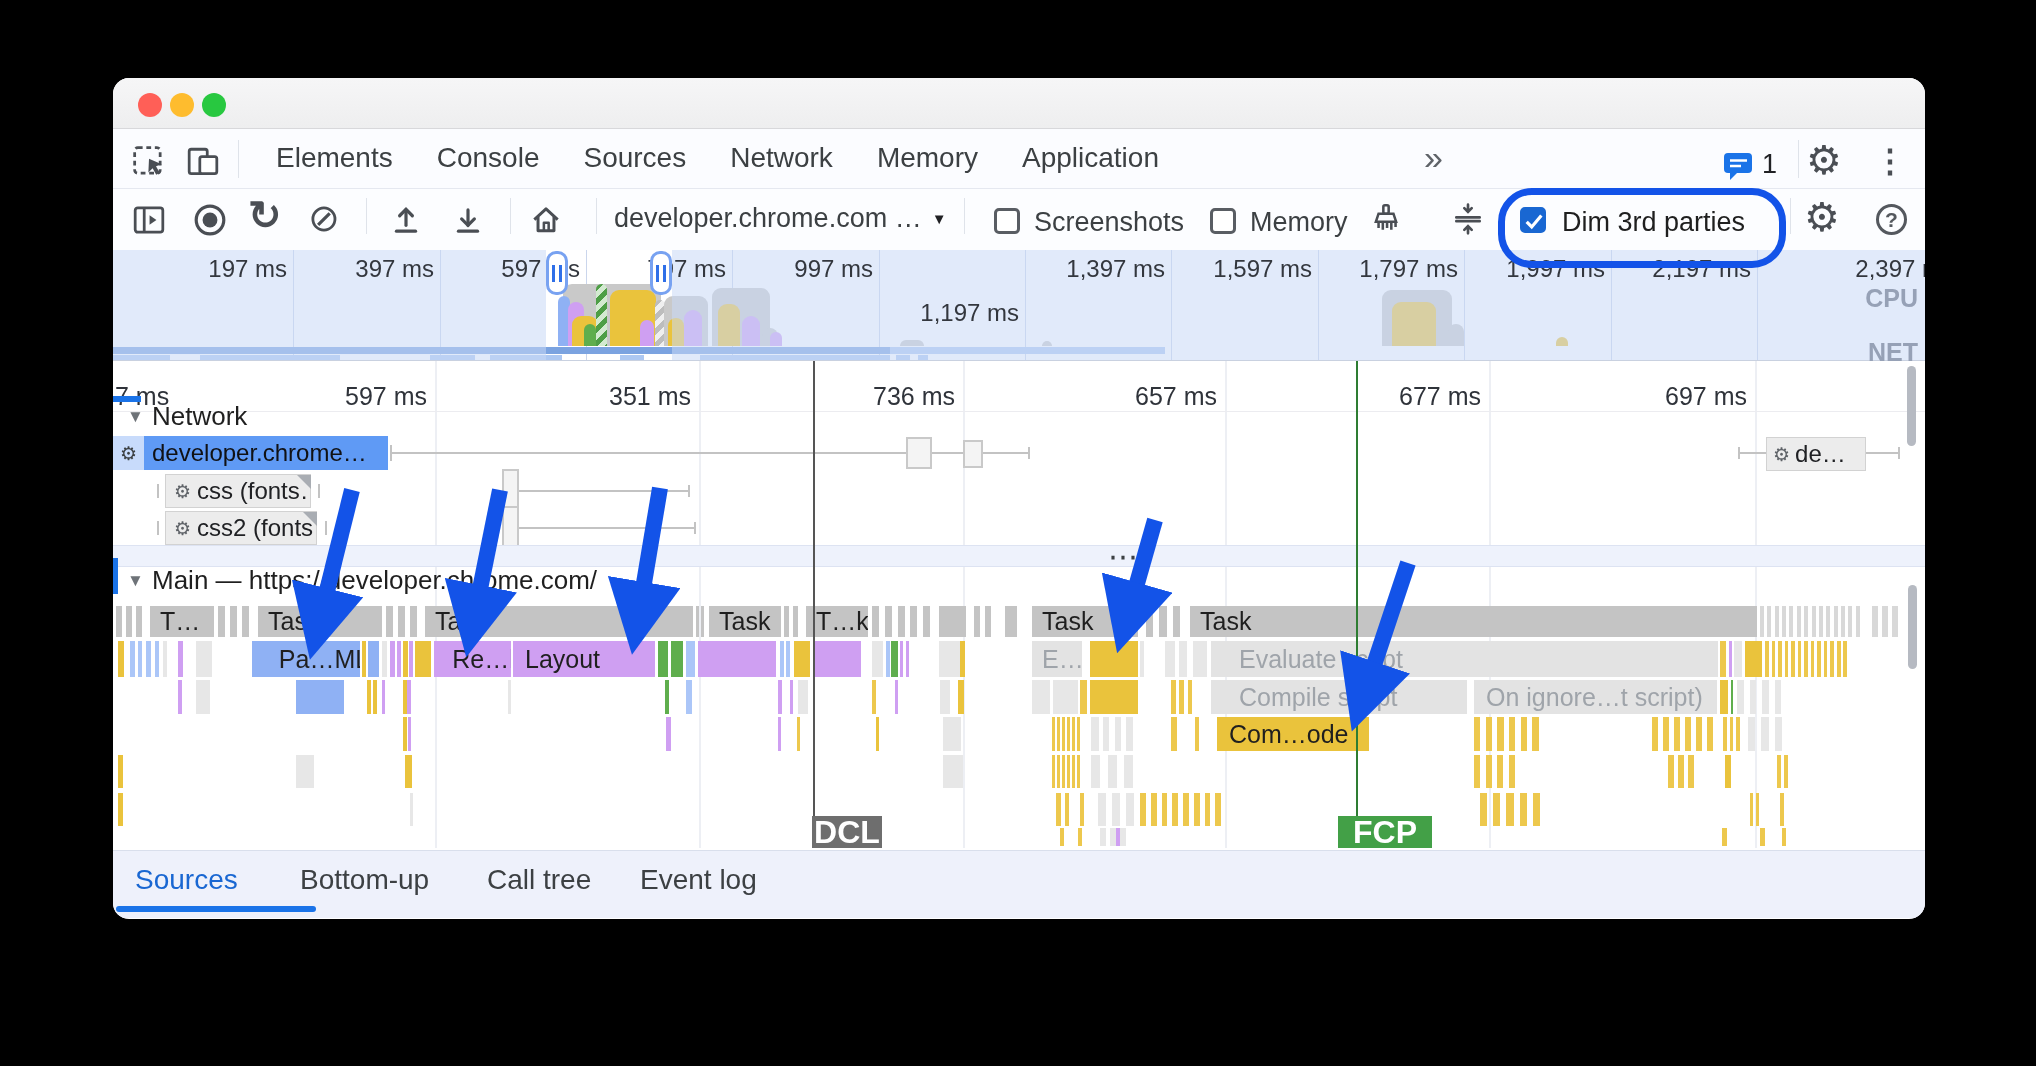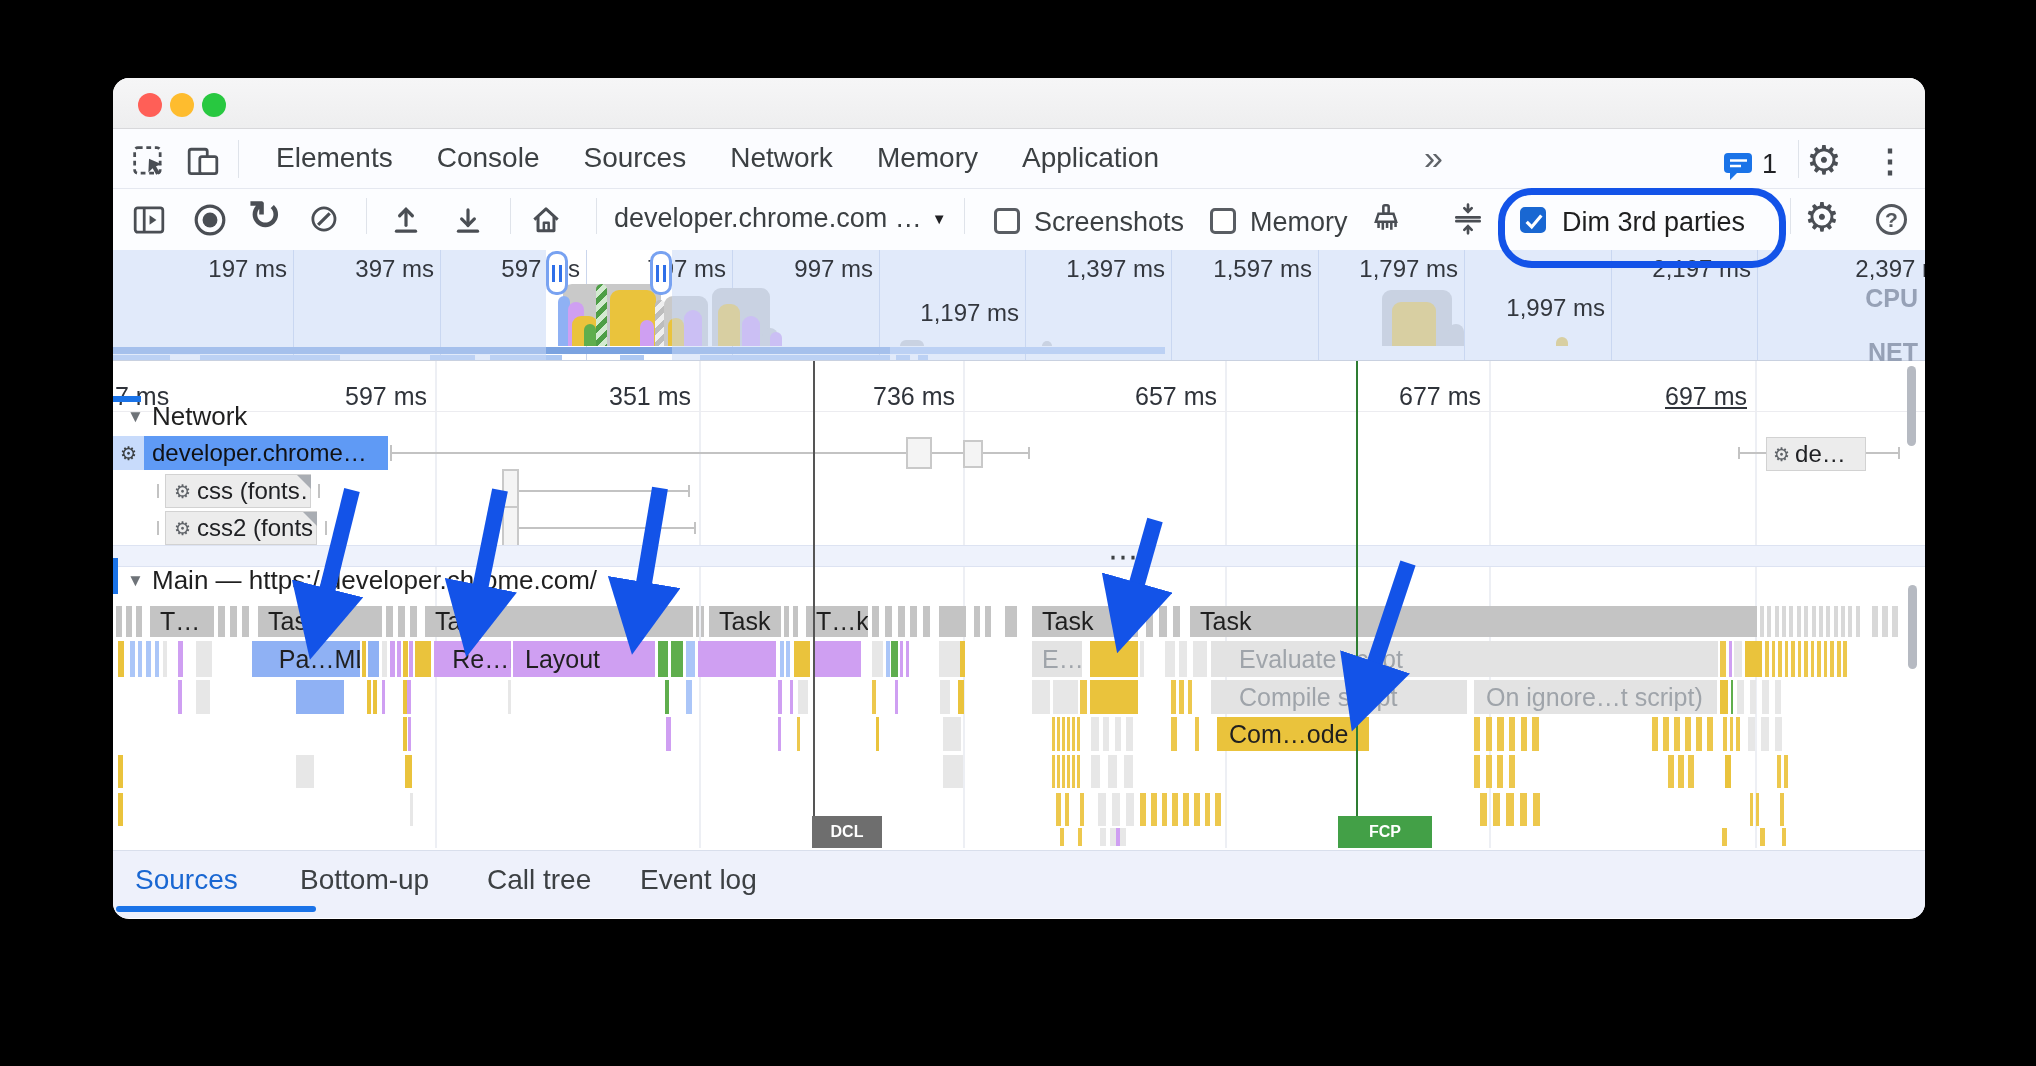--- a/index.html
+++ b/index.html
@@ -60,21 +60,21 @@
   .wline{position:absolute;background:#c3c3c3;}
   .wbox{position:absolute;background:#f4f4f4;border:2px solid #c9c9c9;box-sizing:border-box;}
   .dotsband{position:absolute;left:113px;top:545px;width:1812px;height:20px;background:#eef2fc;
             border-top:1px solid #dde3f2;border-bottom:1px solid #dde3f2;z-index:1;}
   .dotsband span{position:absolute;left:995px;top:-7px;font-size:30px;color:#3c4043;letter-spacing:3px;}
   .bar{position:absolute;overflow:hidden;white-space:nowrap;font-size:25px;color:#1f1f1f;
        display:flex;align-items:center;box-sizing:border-box;}
   .bar.center{justify-content:center;padding-left:36px;}
   .bar.dimtxt{color:#9fa4aa;}
   .mline{position:absolute;top:361px;height:487px;width:2px;z-index:3;}
-  .badge{position:absolute;height:32px;color:#fff;font-size:16px;font-weight:bold;
+  .badge{position:absolute;height:32px;color:#fff;font-size:32px;font-weight:bold;
          display:flex;align-items:center;justify-content:center;z-index:4;}
   .thumb{position:absolute;width:9px;border-radius:5px;background:#b6bac2;z-index:5;}
   .blueseg{position:absolute;background:#1a73e8;z-index:4;}
   
   .bottombar{position:absolute;left:113px;top:850px;width:1812px;height:68px;background:#eef1fb;
              border-top:1px solid #d9dfec;box-sizing:border-box;}
   .btab{position:absolute;top:864px;font-size:28px;color:#3c4043;white-space:nowrap;}
   .btab.active{color:#1967d2;}
   .bunderline{position:absolute;left:116px;top:906px;width:200px;height:6px;background:#1a73e8;border-radius:4px;}
   
@@ -216,21 +216,21 @@
           <div class="ovlabel" style="left: 873px;">997 ms</div>
           <div class="ovline" style="left: 1025px;"></div>
           <div class="ovlabel" style="left: 1019px; margin-top: 44px;">1,197 ms</div>
           <div class="ovline" style="left: 1171px;"></div>
           <div class="ovlabel" style="left: 1165px;">1,397 ms</div>
           <div class="ovline" style="left: 1318px;"></div>
           <div class="ovlabel" style="left: 1312px;">1,597 ms</div>
           <div class="ovline" style="left: 1464px;"></div>
           <div class="ovlabel" style="left: 1458px;">1,797 ms</div>
           <div class="ovline" style="left: 1611px;"></div>
-          <div class="ovlabel" style="left: 1605px; margin-top: 39px;">1,997 ms</div>
+          <div class="ovlabel" style="left: 1605px;">1,997 ms</div>
           <div class="ovline" style="left: 1757px;"></div>
           <div class="ovlabel" style="left: 1751px;">2,197 ms</div>
           <div class="ovlabel" style="left: 1954px;">2,397 ms</div>
         </div>
       <div id="ovChart">
           <div class="mound" style="left: 563px; top: 284px; width: 98px; height: 62px; background: rgb(201, 201, 201);"></div>
           <div class="mound" style="left: 558px; top: 296px; width: 12px; height: 50px; background: rgb(143, 177, 244);"></div>
           <div class="mound" style="left: 568px; top: 302px; width: 16px; height: 44px; background: rgb(207, 159, 242);"></div>
           <div class="mound" style="left: 572px; top: 316px; width: 26px; height: 30px; background: rgb(234, 195, 60);"></div>
           <div class="mound" style="left: 584px; top: 324px; width: 12px; height: 22px; background: rgb(95, 174, 77);"></div>
@@ -286,21 +286,21 @@
           <div class="grid" style="left: 1755px;"></div>
         </div>
       <div class="rulerline"></div>
       <div id="rulerTicks">
           <div class="rlabel left" style="left: 115px;">7 ms</div>
           <div class="rlabel" style="left: 427px;">597 ms</div>
           <div class="rlabel" style="left: 691px;">351 ms</div>
           <div class="rlabel" style="left: 955px;">736 ms</div>
           <div class="rlabel" style="left: 1217px;">657 ms</div>
           <div class="rlabel" style="left: 1481px;">677 ms</div>
-          <div class="rlabel" style="left: 1747px; text-decoration: underline;">697 ms</div>
+          <div class="rlabel" style="left: 1747px;">697 ms</div>
         </div>
 
       <div class="blueseg" style="left:113px;top:396px;width:28px;height:6px"></div>
       <div class="blueseg" style="left:113px;top:558px;width:5px;height:36px"></div>
 
       <div class="disc" style="left:127px;top:407px">▼</div>
       <div class="sechead" style="left:152px;top:401px">Network</div>
       <div id="whiskers">
           <div class="wline" style="left: 390px; top: 445px; width: 2px; height: 16px;"></div>
           <div class="wline" style="left: 390px; top: 452px; width: 638px; height: 2px;"></div>

